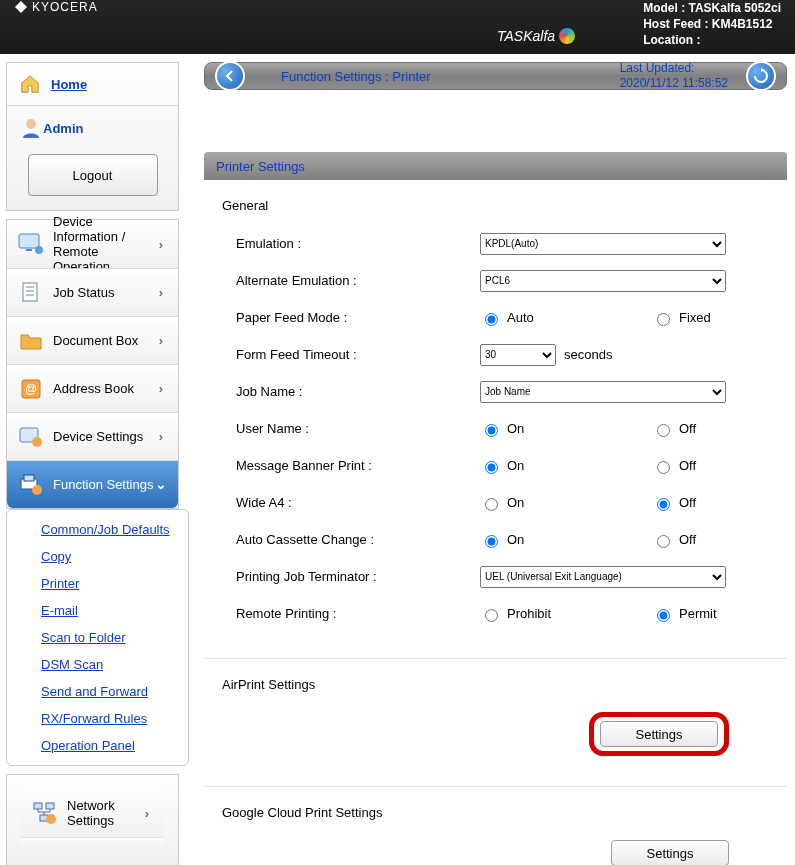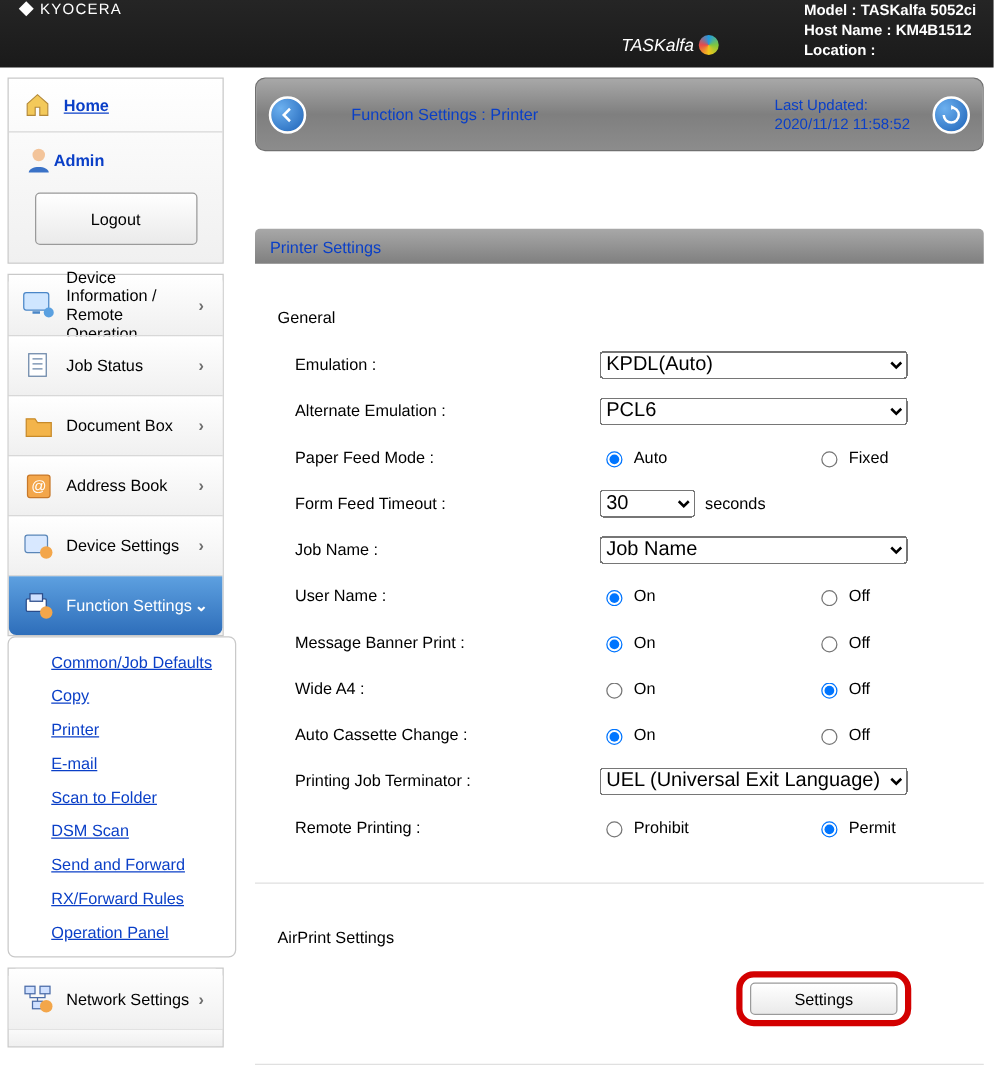--- a/index.html
+++ b/index.html
@@ -176,21 +176,21 @@
   .subnav a {
     display: block;
     padding: 6px 10px 6px 34px;
     color: #0a3fc7;
     text-decoration: underline;
     font-size: 13px;
   }
 
   
   .breadcrumb-bar {
-    height: 59px;
+    height: 28px;
     border-radius: 8px;
     background: linear-gradient(to bottom, #a8a8a8 0%, #7f7f7f 50%, #8c8c8c 100%);
     border: 1px solid #707070;
     display: flex;
     align-items: center;
     padding: 0 10px;
     color: #fff;
     margin-bottom: 62px;
   }
   .back-btn {
@@ -235,21 +235,20 @@
     color: #0a3fc7;
     font-size: 13px;
     display: flex;
     align-items: center;
     padding-left: 12px;
     border-radius: 4px 4px 0 0;
   }
 
   .section {
     padding: 18px 18px 8px 18px;
-    margin-top: 17px;
   }
   .section-h {
     font-size: 13px;
     color: #000;
     margin-bottom: 12px;
   }
   .rows { display: block; }
   .row {
     display: flex;
     align-items: center;
@@ -262,21 +261,21 @@
   }
   .row-ctrl {
     flex: 1;
     display: flex;
     align-items: center;
     gap: 8px;
   }
   .row-ctrl select {
     width: 246px;
     height: 22px;
-    font-size: 16px;
+    font-size: 10px;
   }
   .row-ctrl select.small { width: 76px; }
   .radio-pair {
     width: 100%;
     display: flex;
     align-items: center;
     gap: 36px;
   }
   .radio-pair .opt {
     display: flex;
@@ -322,21 +321,21 @@
         <path d="M7 1 L13 7 L7 13 L1 7 Z" fill="#fff"></path>
       </svg>
     <span>KYOCERA</span>
   </div>
   <div class="taskalfa">
     <span>TASKalfa</span>
     <span class="taskalfa-icon"></span>
   </div>
   <div class="device-meta">
     <div><span>Model :</span> <span>TASKalfa 5052ci</span></div>
-    <div><span>Host Name :</span> <span>KM4B1512</span></div>
+    <div><span>Host Feed :</span> <span>KM4B1512</span></div>
     <div><span>Location :</span> <span></span></div>
   </div>
 </div>
 
 <div class="layout">
 
   <div class="sidebar">
 
     <div class="sb-box">
       <div class="sb-home">
@@ -432,21 +431,21 @@
       <a href="#">Copy</a>
       <a href="#">Printer</a>
       <a href="#">E-mail</a>
       <a href="#">Scan to Folder</a>
       <a href="#">DSM Scan</a>
       <a href="#">Send and Forward</a>
       <a href="#">RX/Forward Rules</a>
       <a href="#">Operation Panel</a>
     </div>
 
-    <div class="sb-box" style="padding:0;">
+    <div class="sb-box" style="padding:14px;">
       <div class="nav-item">
         <span class="nav-icon">
           <svg width="26" height="24" viewBox="0 0 26 24">
               <rect x="2" y="2" width="8" height="6" fill="#cfe0ff" stroke="#4a6ca8"></rect>
               <rect x="14" y="2" width="8" height="6" fill="#cfe0ff" stroke="#4a6ca8"></rect>
               <rect x="8" y="14" width="8" height="6" fill="#cfe0ff" stroke="#4a6ca8"></rect>
               <path d="M6 8 V11 H18 V8 M12 11 V14" stroke="#4a6ca8" fill="none"></path>
               <circle cx="19" cy="18" r="5" fill="#f3a64a"></circle>
             </svg>
         </span>
@@ -627,19 +626,20 @@
       <div class="section-h">AirPrint Settings</div>
       <div class="btn-row">
         <span class="highlight-ring">
           <button class="settings-btn">Settings</button>
         </span>
       </div>
     </div>
 
     <hr class="hr">
     <div class="section">
+      <div class="section-h">Google Cloud Print Settings</div>
       <div class="btn-row">
         <button class="settings-btn">Settings</button>
       </div>
     </div>
 
   </div>
 </div>
 
 </body></html>

